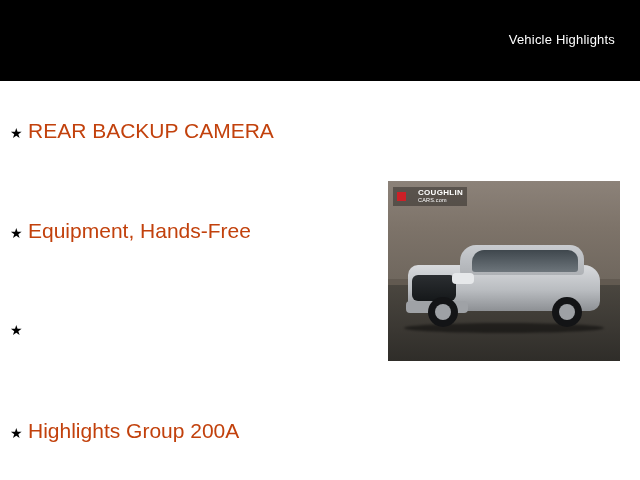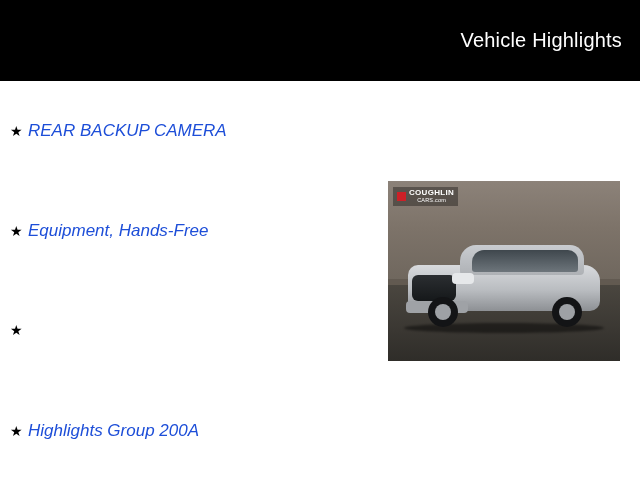--- a/index.html
+++ b/index.html
@@ -22,24 +22,24 @@
   .header-bar {
     position: absolute;
     left: 0;
     top: 0;
     width: 640px;
     height: 81px;
     background: #000000;
   }
   .header-title {
     position: absolute;
-    right: 18px;
+    right: 25px;
     top: 29px;
     color: #ffffff;
-    font-size: 20px;
+    font-size: 13px;
     line-height: 22px;
     letter-spacing: 0.2px;
     white-space: nowrap;
   }
   .highlights-list {
     position: absolute;
     left: 0;
     top: 81px;
     width: 380px;
     margin: 0;
@@ -55,24 +55,23 @@
   }
   .bullet-icon {
     color: #000000;
     font-size: 14px;
     line-height: 18px;
     width: 18px;
     display: inline-block;
     text-align: left;
   }
   .highlight-text {
-    color: #1d4ed8;
-    font-size: 17px;
+    color: #c2410c;
+    font-size: 21px;
     line-height: 20px;
-    font-style: italic;
   }
   .item-0 { top: 40px; }
   .item-1 { top: 140px; }
   .item-2 { top: 240px; }
   .item-3 { top: 340px; }
 
   .vehicle-photo {
     position: absolute;
     left: 388px;
     top: 181px;
@@ -99,24 +98,23 @@
     width: 232px; height: 7px;
     background: #5f574e;
     opacity: 0.8;
   }
   .dealer-badge {
     position: absolute;
     left: 5px;
     top: 6px;
     display: flex;
     align-items: center;
-    gap: 3px;
+    gap: 12px;
     background: rgba(0,0,0,0.35);
     padding: 2px 4px;
-    text-align: center;
   }
   .dealer-mark {
     width: 9px;
     height: 9px;
     background: #cc2027;
     display: inline-block;
   }
   .dealer-names {
     display: flex;
     flex-direction: column;

